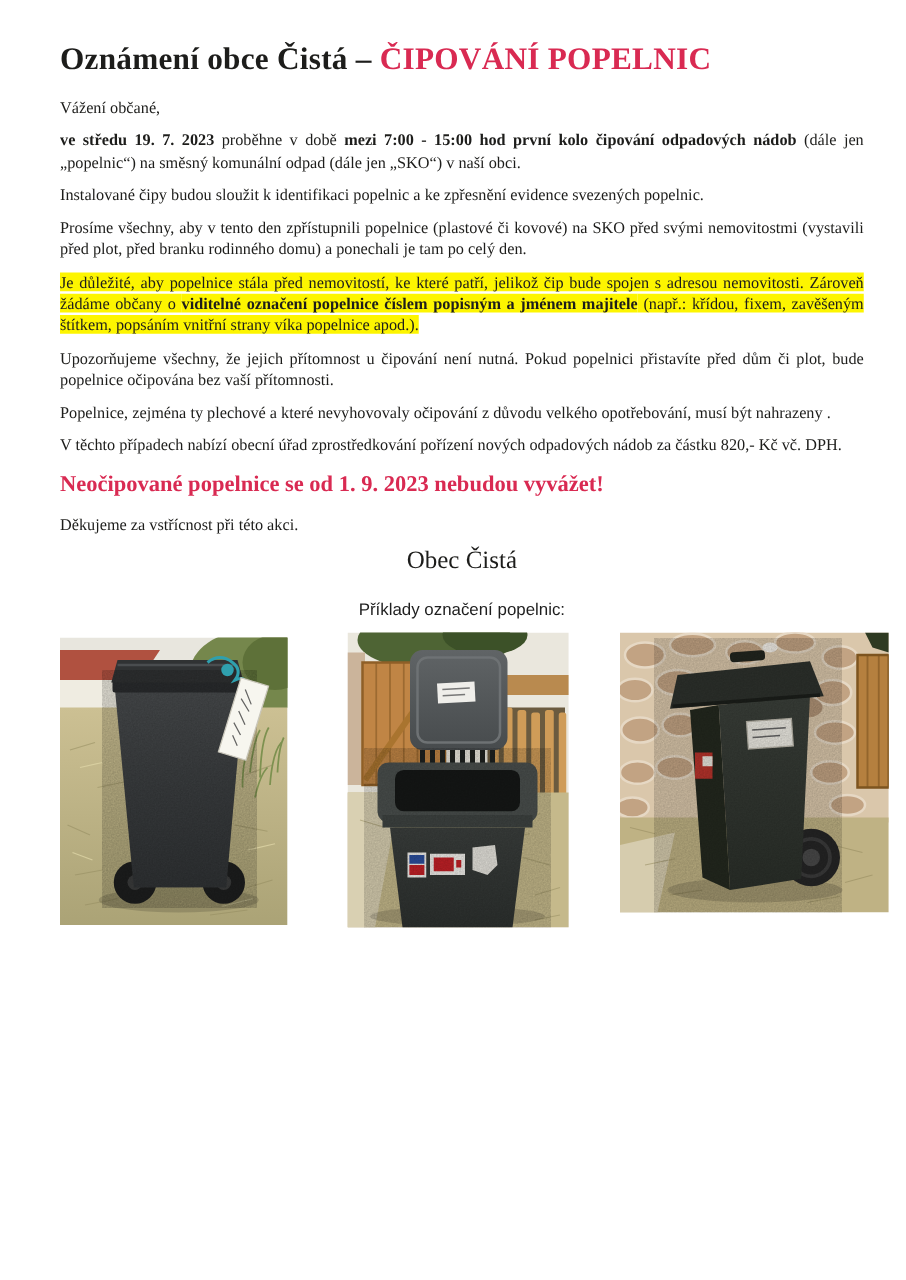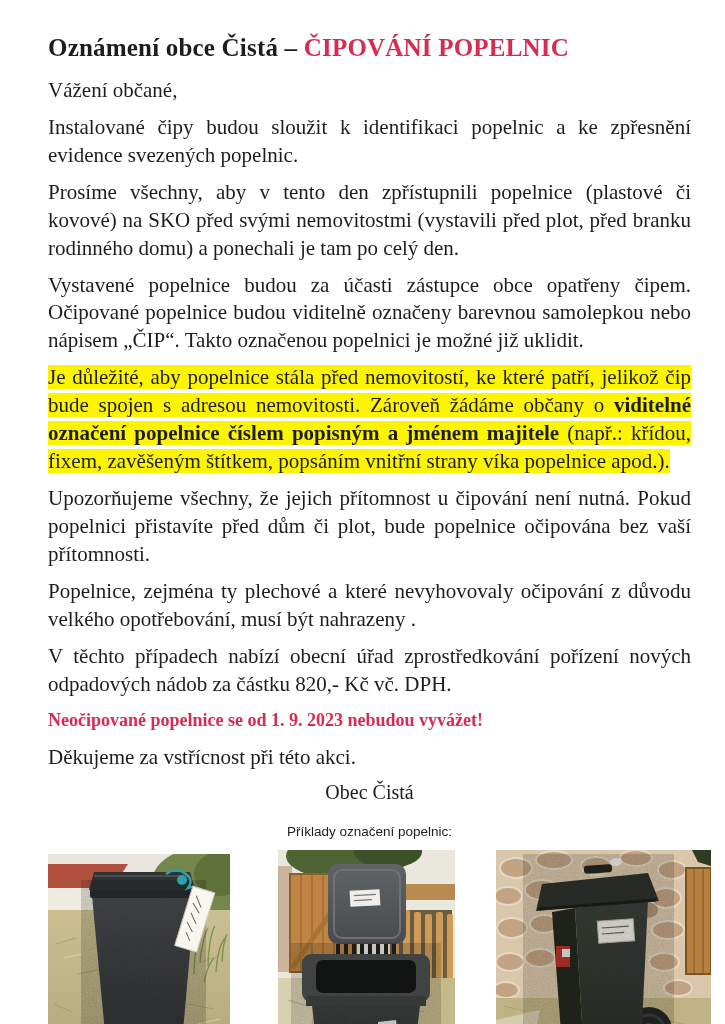--- a/index.html
+++ b/index.html
@@ -8,21 +8,21 @@
     background:var(--page,#ffffff);
     font-family:"Liberation Serif", serif;
     color:var(--text,#1d1d1b);
   }
   .page{box-sizing:border-box;width:725px;height:776px;padding:34px 34px 0 48px;}
   .title{
     font-size:25px;font-weight:bold;margin:0 0 15px 0;letter-spacing:.2px;
     font-family:"Liberation Serif", serif;white-space:nowrap;
   }
   .title .accent{color:var(--accent,#d92a52);}
-  .para{margin:0 0 9px 0;font-size:21px;line-height:1.33;text-align:justify;}
+  .para{margin:0 0 9px 0;font-size:13px;line-height:1.33;text-align:justify;}
   .para .b{font-weight:bold;}
   .para .hl{background:var(--highlight,#fdf500);}
   .para.red{color:var(--accent,#d92a52);font-weight:bold;font-size:18px;margin:11px 0 11px 0;text-align:left;}
   .signature{text-align:center;font-size:20px;margin:2px 0 0 0;}
   .caption{font-family:"Liberation Sans", sans-serif;font-size:13.5px;margin:20px 0 11px 0;color:#1e1e1e;text-align:center;}
   .photos{display:flex;align-items:flex-start;margin-left:0;}
   .photo{flex:none;}
   .photo svg{display:block;}
   .photo-1{width:182px;margin-top:4px;margin-right:48px;}
   .photo-2{width:177px;margin-right:41px;}
@@ -30,23 +30,23 @@
 </style>
 </head>
 <body>
 
 <div class="page">
 
   <h1 class="title"><span>Oznámení obce Čistá – </span><span class="accent">ČIPOVÁNÍ POPELNIC</span></h1>
 
   <div>
       <p class="para"><span>Vážení občané,</span></p>
+      <p class="para"><span class="b">ve středu 19. 7. 2023 </span><span>proběhne v době </span><span class="b">mezi 7:00 - 15:00 hod první kolo čipování odpadových nádob </span><span>(dále jen „popelnic“) na směsný komunální odpad (dále jen „SKO“) v naší obci.</span></p>
       <p class="para"><span>Instalované čipy budou sloužit k identifikaci popelnic a ke zpřesnění evidence svezených popelnic.</span></p>
       <p class="para"><span>Prosíme všechny, aby v tento den zpřístupnili popelnice (plastové či kovové) na SKO před svými nemovitostmi (vystavili před plot, před branku rodinného domu) a ponechali je tam po celý den.</span></p>
-      <p class="para"><span>Vystavené popelnice budou za účasti zástupce obce opatřeny čipem. Očipované popelnice budou viditelně označeny barevnou samolepkou nebo nápisem „ČIP“. Takto označenou popelnici je možné již uklidit.</span></p>
       <p class="para"><span class="hl">Je důležité, aby popelnice stála před nemovitostí, ke které patří, jelikož čip bude spojen s adresou nemovitosti. Zároveň žádáme občany o </span><span class="b hl">viditelné označení popelnice číslem popisným a jménem majitele</span><span class="hl"> (např.: křídou, fixem, zavěšeným štítkem, popsáním vnitřní strany víka popelnice apod.).</span></p>
       <p class="para"><span>Upozorňujeme všechny, že jejich přítomnost u čipování není nutná. Pokud popelnici přistavíte před dům či plot, bude popelnice očipována bez vaší přítomnosti.</span></p>
       <p class="para"><span>Popelnice, zejména ty plechové a které nevyhovovaly očipování z důvodu velkého opotřebování, musí být nahrazeny .</span></p>
       <p class="para"><span>V těchto případech nabízí obecní úřad zprostředkování pořízení nových odpadových nádob za částku 820,- Kč vč. DPH.</span></p>
       <p class="para red"><span>Neočipované popelnice se od 1. 9. 2023 nebudou vyvážet!</span></p>
       <p class="para"><span>Děkujeme za vstřícnost při této akci.</span></p>
     </div>
 
   <div class="signature">Obec Čistá</div>
 

